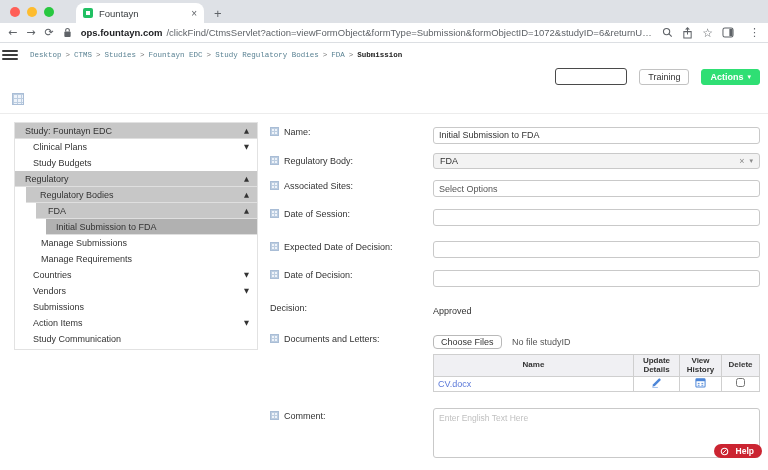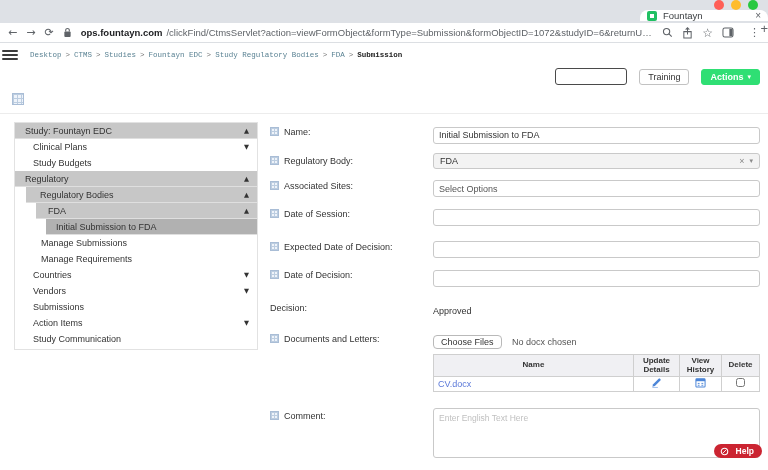--- a/index.html
+++ b/index.html
@@ -1,20 +1,20 @@
 <!DOCTYPE html>
 <html><head>
 <meta charset="utf-8">
 <style>
   * { margin:0; padding:0; box-sizing:border-box; }
   body { font-family:"Liberation Sans","DejaVu Sans",sans-serif; background:#fff; }
   #screen { position:relative; width:768px; height:470px; background:#fff; overflow:hidden; }
 
   
-  .tabstrip { height:23px; background:#dee1e6; display:flex; align-items:flex-end;flex-direction:column; }
+  .tabstrip { height:23px; background:#dee1e6; display:flex; align-items:flex-end; }
   .lights { display:flex; gap:7px; align-items:center; padding:0 10px 0 10px; height:23px; }
   .light { width:10px; height:10px; border-radius:50%; }
   .l-red{background:#ff5f57}.l-yellow{background:#febc2e}.l-green{background:#28c840}
   .tab { display:flex; align-items:center; gap:6px; background:#fff; height:20px; width:128px;
          border-radius:8px 8px 0 0; padding:0 7px; margin-left:12px; }
   .favicon { width:10px; height:10px; border-radius:2px; background:#21c063; position:relative; flex:none;}
   .favicon::after{content:""; position:absolute; left:3px; top:3px; width:4px; height:4px; background:#fff;}
   .tab-title { font-size:9.5px; color:#3c4043; flex:1; white-space:nowrap; overflow:hidden; }
   .tab-close { font-size:10px; color:#5f6368; cursor:default; }
   .newtab { font-size:13px; color:#5f6368; margin:0 0 2px 10px; }
@@ -297,21 +297,21 @@
       </div>
 
       <div class="frow" style="margin-bottom:16px">
         <div class="flabel">
             <span class="gicon"></span>
             <span>Documents and Letters:</span>
           </div>
         <div class="fctrl">
           <div>
             <button class="cfbtn">Choose Files</button>
-            <span class="nofile">No docx chosen</span>
+            <span class="nofile">No file studyID</span>
           </div>
           <table class="docs">
             <tbody>
                 <tr>
               <th>Name</th>
               <th class="cud">Update Details</th>
               <th class="cvh">View History</th>
               <th class="cdel">Delete</th>
             </tr>
             <tr>

